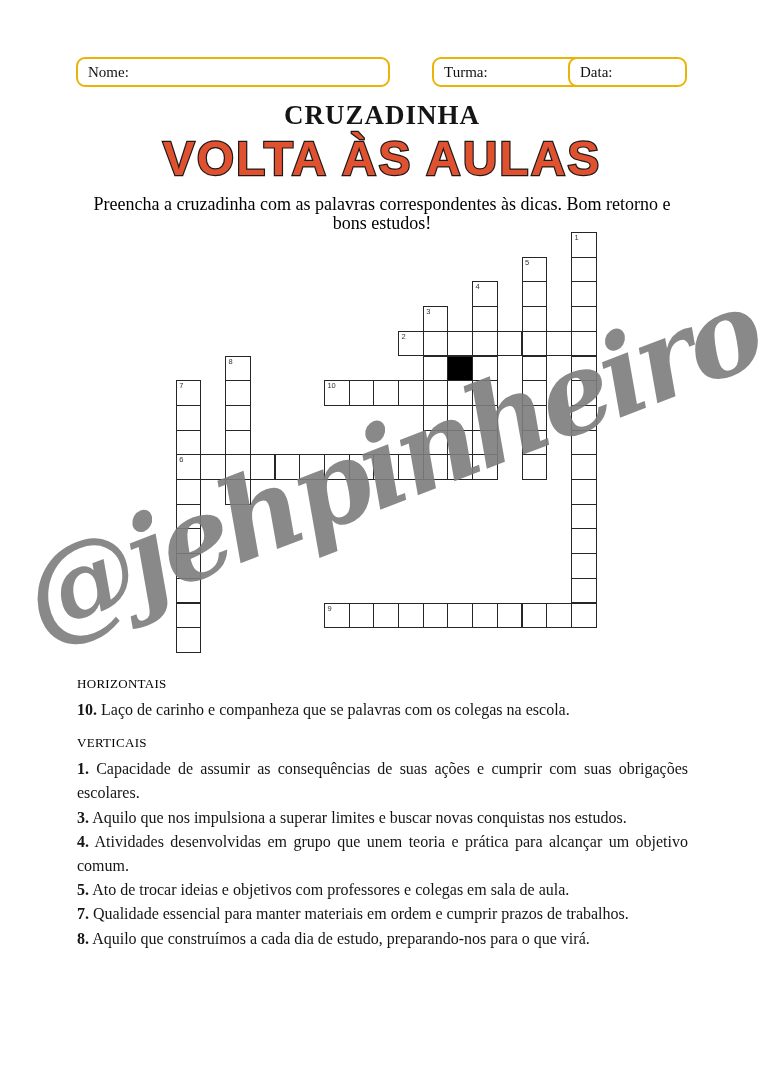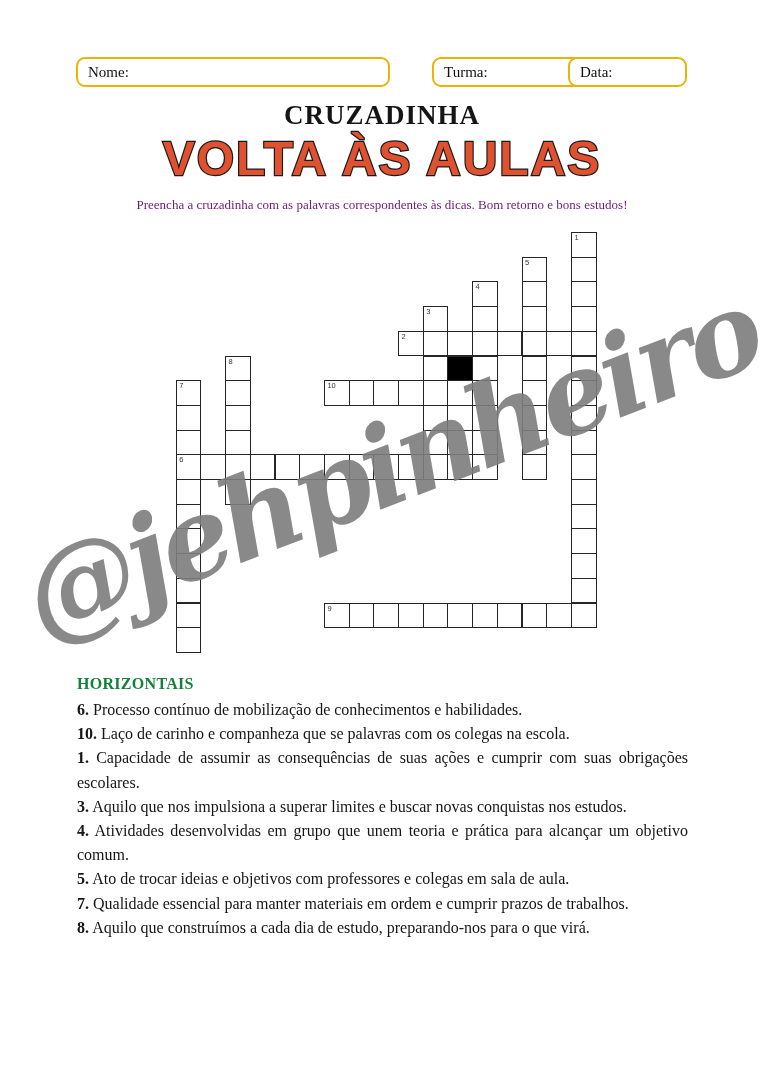--- a/index.html
+++ b/index.html
@@ -28,22 +28,22 @@
     position:absolute; top:131px; left:0; width:100%;
     text-align:center; font-family:"Liberation Sans", sans-serif;
     font-weight:bold; font-size:48px; letter-spacing:2px;
     color:#e0512f;
     -webkit-text-stroke:2.4px #1a1a1a;
     paint-order:stroke fill;
     z-index:3;
   }
   .instructions {
     position:absolute; top:195px; left:82px; width:600px;
-    text-align:center; font-size:13px; line-height:19px;
-    color:#701a75; z-index:3;
+    text-align:center; font-size:18px; line-height:19px;
+    color:#000000; z-index:3;
   }
 
   
   #grid { position:absolute; left:0; top:0; width:764px; height:680px; z-index:1; }
   .cell {
     position:absolute; border:1px solid #262626; background:#fff;
   }
   .cell.black { background:#000; }
   .cell .num {
     position:absolute; top:1px; left:2.5px;
@@ -60,22 +60,22 @@
     transform:rotate(-21deg); transform-origin:0 50%;
     pointer-events:none;
   }
 
   
   .clues {
     position:absolute; left:77px; top:673px; width:611px; z-index:3;
     font-size:16px; line-height:24.2px; color:#151515;
   }
   .clues h2 {
-    font-size:16px; font-weight:bold; letter-spacing:0.3px; line-height:22px;
-    margin-bottom:3px; color:#15803d;
+    font-size:13px; font-weight:normal; letter-spacing:0.3px; line-height:22px;
+    margin-bottom:3px; color:#000000;
   }
   .clues h2.second { margin-top:10px; }
   .clue { text-align:justify; }
   .clue b { font-weight:bold; }
 </style>
 </head>
 <body>
 
 <div class="field-box box-nome">
   <span>Nome:</span>
@@ -199,22 +199,22 @@
     <div class="cell" style="left: 472.1px; top: 602.5px; width: 25.7px; height: 25.7px;"></div>
     <div class="cell" style="left: 496.8px; top: 602.5px; width: 25.7px; height: 25.7px;"></div>
     <div class="cell" style="left: 521.5px; top: 602.5px; width: 25.7px; height: 25.7px;"></div>
     <div class="cell" style="left: 546.2px; top: 602.5px; width: 25.7px; height: 25.7px;"></div>
   </div>
 
 <div class="watermark">@jehpinheiro</div>
 
 <div class="clues">
   <h2>HORIZONTAIS</h2>
-  <p class="clue"><b>6.</b> <span>Processo contínuo de mobilização de conhecimentos e habilidades.</span></p>
   <p class="clue"><b>10.</b> <span>Laço de carinho e companheza que se palavras com os colegas na escola.</span></p>
 
+  <h2 class="second">VERTICAIS</h2>
   <p class="clue"><b>1.</b> <span>Capacidade de assumir as consequências de suas ações e cumprir com suas obrigações escolares.</span></p>
   <p class="clue"><b>3.</b> <span>Aquilo que nos impulsiona a superar limites e buscar novas conquistas nos estudos.</span></p>
   <p class="clue"><b>4.</b> <span>Atividades desenvolvidas em grupo que unem teoria e prática para alcançar um objetivo comum.</span></p>
   <p class="clue"><b>5.</b> <span>Ato de trocar ideias e objetivos com professores e colegas em sala de aula.</span></p>
   <p class="clue"><b>7.</b> <span>Qualidade essencial para manter materiais em ordem e cumprir prazos de trabalhos.</span></p>
   <p class="clue"><b>8.</b> <span>Aquilo que construímos a cada dia de estudo, preparando-nos para o que virá.</span></p>
 </div>
 
 </body></html>

